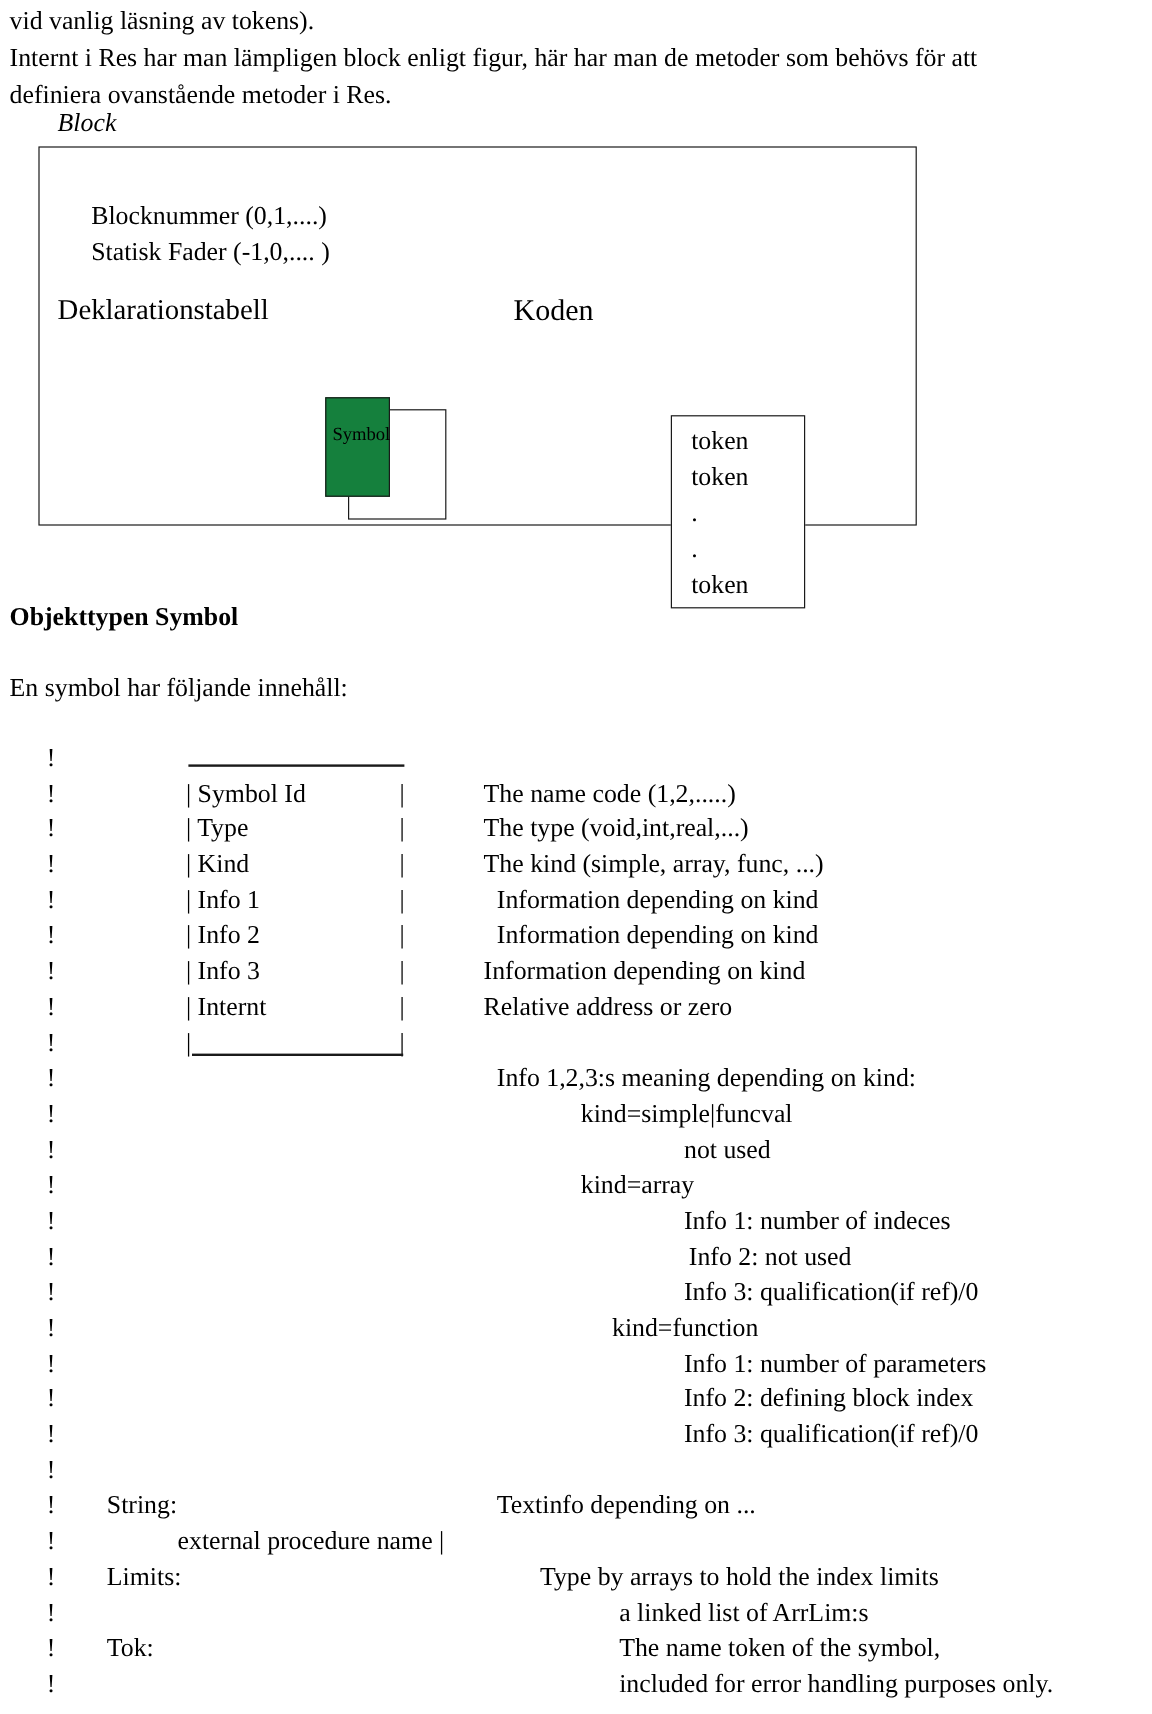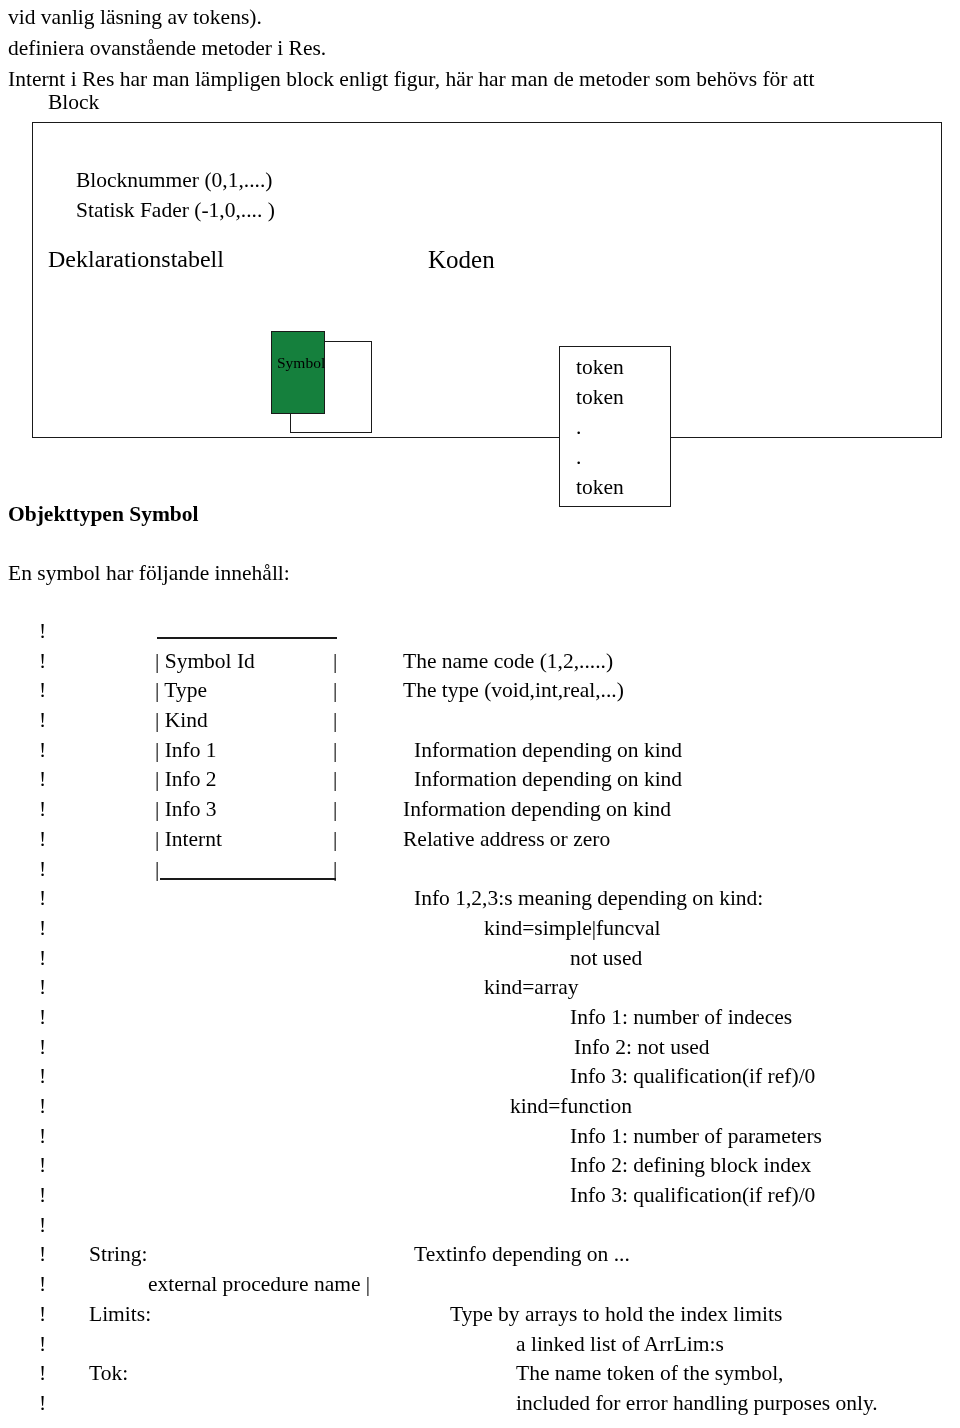--- a/index.html
+++ b/index.html
@@ -34,26 +34,27 @@
     top: 88px;
     width: 960px;
     height: 360px;
   }
   .fig-caption {
     position: absolute;
     left: 48px;
     top: 0px;
     font-size: 21.5px;
     line-height: 28px;
+    font-style: italic;
   }
   .outer-box {
     position: absolute;
     left: 32px;
     top: 34px;
-    width: 910px;
+    width: 732px;
     height: 316px;
     border: 1.5px solid #1a1a1a;
     box-sizing: border-box;
     background: #ffffff;
   }
   .box-line {
     position: absolute;
     left: 43px;
     font-size: 21.5px;
     line-height: 30px;
@@ -214,22 +215,22 @@
     width: 176px;
     height: 2.5px;
     background: #1a1a1a;
   }
 </style>
 </head>
 <body>
 
 <div class="intro">
   <div>vid vanlig läsning av tokens).</div>
+  <div>Internt i Res har man lämpligen block enligt figur, här har man de metoder som behövs för att</div>
   <div>definiera ovanstående metoder i Res.</div>
-  <div>Internt i Res har man lämpligen block enligt figur, här har man de metoder som behövs för att</div>
 </div>
 
 <div id="figure">
 
   <div class="fig-caption">Block</div>
 
   <div class="outer-box">
     <div class="box-line l1">Blocknummer (0,1,....)</div>
     <div class="box-line l2">Statisk Fader (-1,0,.... )</div>
   </div>
@@ -270,20 +271,21 @@
     <div class="row">
       <span class="bang">!</span>
       <span class="field pipe-left">| Type</span>
       <span class="field pipe-right">|</span>
       <span class="desc ind-2">The type (void,int,real,...)</span>
     </div>
     <div class="row">
       <span class="bang">!</span>
       <span class="field pipe-left">| Kind</span>
       <span class="field pipe-right">|</span>
+      <span class="desc ind-2">The kind (simple, array, func, ...)</span>
     </div>
     <div class="row">
       <span class="bang">!</span>
       <span class="field pipe-left">| Info 1</span>
       <span class="field pipe-right">|</span>
       <span class="desc ind-3">Information depending on kind</span>
     </div>
     <div class="row">
       <span class="bang">!</span>
       <span class="field pipe-left">| Info 2</span>

